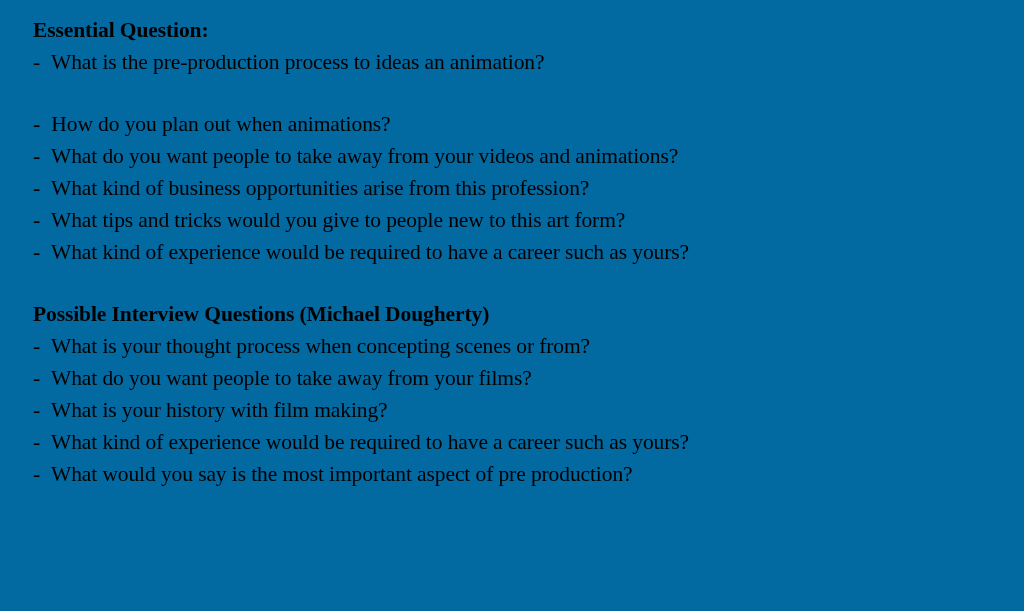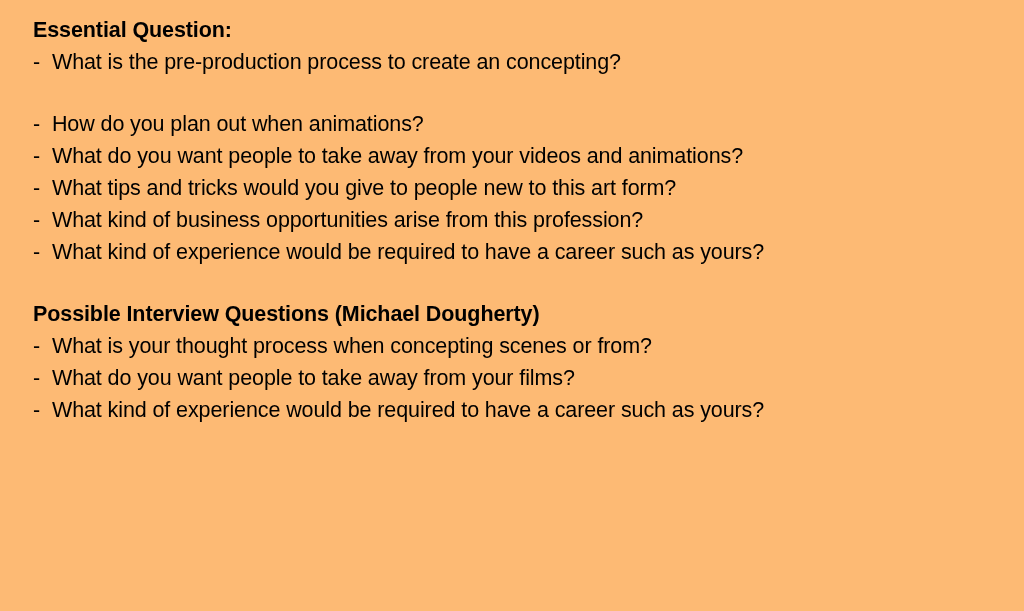--- a/index.html
+++ b/index.html
@@ -61,49 +61,49 @@
     display: inline-block;
   }
 
   .bullet-text {
     display: inline;
   }
 </style>
 </head>
 <body style="background: rgb(255, 255, 255); color: rgb(0, 0, 0);">
 
-<div class="page" style="background: #fdba74;">
+<div class="page" style="background: #0369a1; font-family: Liberation Serif, serif;">
 
   <section class="section">
     <h2 class="section-heading">Essential Question:</h2>
     <ul class="bullet-list">
       <li class="bullet-item">
         <span class="bullet-mark" style="margin-right: 6px;">-</span>
-        <span class="bullet-text">What is the pre-production process to create an concepting?</span>
+        <span class="bullet-text">What is the pre-production process to ideas an animation?</span>
       </li>
     </ul>
   </section>
 
   <section class="section">
     <ul class="bullet-list">
       <li class="bullet-item">
         <span class="bullet-mark" style="margin-right: 6px;">-</span>
         <span class="bullet-text">How do you plan out when animations?</span>
       </li>
       <li class="bullet-item">
         <span class="bullet-mark" style="margin-right: 6px;">-</span>
         <span class="bullet-text">What do you want people to take away from your videos and animations?</span>
       </li>
       <li class="bullet-item">
         <span class="bullet-mark" style="margin-right: 6px;">-</span>
-        <span class="bullet-text">What tips and tricks would you give to people new to this art form?</span>
+        <span class="bullet-text">What kind of business opportunities arise from this profession?</span>
       </li>
       <li class="bullet-item">
         <span class="bullet-mark" style="margin-right: 6px;">-</span>
-        <span class="bullet-text">What kind of business opportunities arise from this profession?</span>
+        <span class="bullet-text">What tips and tricks would you give to people new to this art form?</span>
       </li>
       <li class="bullet-item">
         <span class="bullet-mark" style="margin-right: 6px;">-</span>
         <span class="bullet-text">What kind of experience would be required to have a career such as yours?</span>
       </li>
     </ul>
   </section>
 
   <section class="section">
     <h2 class="section-heading">Possible Interview Questions (Michael Dougherty)</h2>
@@ -111,18 +111,26 @@
       <li class="bullet-item">
         <span class="bullet-mark" style="margin-right: 6px;">-</span>
         <span class="bullet-text">What is your thought process when concepting scenes or from?</span>
       </li>
       <li class="bullet-item">
         <span class="bullet-mark" style="margin-right: 6px;">-</span>
         <span class="bullet-text">What do you want people to take away from your films?</span>
       </li>
       <li class="bullet-item">
         <span class="bullet-mark" style="margin-right: 6px;">-</span>
+        <span class="bullet-text">What is your history with film making?</span>
+      </li>
+      <li class="bullet-item">
+        <span class="bullet-mark" style="margin-right: 6px;">-</span>
         <span class="bullet-text">What kind of experience would be required to have a career such as yours?</span>
+      </li>
+      <li class="bullet-item">
+        <span class="bullet-mark" style="margin-right: 6px;">-</span>
+        <span class="bullet-text">What would you say is the most important aspect of pre production?</span>
       </li>
     </ul>
   </section>
 
 </div>
 
 </body></html>

